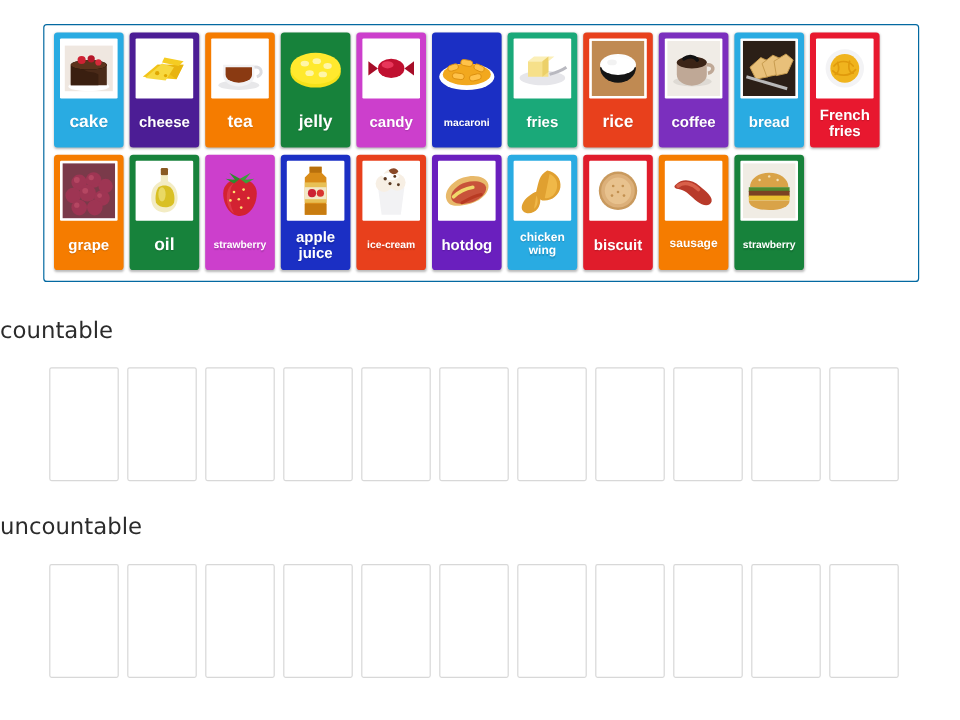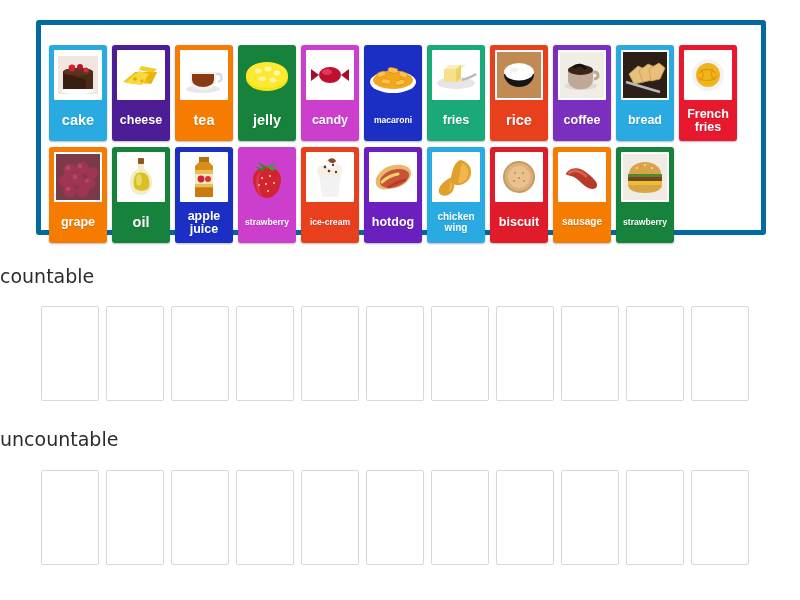--- a/index.html
+++ b/index.html
@@ -20,23 +20,23 @@
   }
 
   
   .tray {
     position: absolute;
     left: 36px;
     top: 20px;
     width: 730px;
     height: 215px;
     background: #ffffff;
-    border: 5px solid #0369a1;
+    border: 1px solid #0369a1;
     border-radius: 3px;
-    padding: 20px 5px;
+    padding: 6px 5px;
   }
   .tray-row {
     display: flex;
     justify-content: flex-start;
     align-items: flex-start;
     height: 100px;
     padding-left: 3px;
   }
   .tray-row.row2 { margin-top: 2px; }
 
@@ -317,54 +317,54 @@
             <svg width="44" height="46" viewBox="0 0 44 46">
               <rect width="44" height="46" fill="#fff"></rect>
               <rect x="19" y="4" width="6" height="6" fill="#8a5a22" rx="1"></rect>
               <path d="M19 10h6v5c6 3 8 8 8 14s-4 12-11 12-11-5-11-12 2-11 8-14z" fill="#e8d98a" opacity="0.5"></path>
               <path d="M17 20c3-2 7-2 10 0 3 3 4 8 3 13-2 5-12 5-15 0-1-5 0-10 2-13z" fill="#d9c024"></path>
               <ellipse cx="20" cy="26" rx="3" ry="6" fill="#f0e480" opacity="0.7"></ellipse>
             </svg>
           </div>
           <div class="card-label s-lg">oil</div>
         </div>
-        <div class="card" style="background: rgb(27, 47, 196);">
-          <div class="card-img" style="background: rgb(255, 255, 255);">
-            <svg width="44" height="46" viewBox="0 0 44 46">
-              <rect width="44" height="46" fill="#fff"></rect>
-              <path d="M17 3h10v5l4 4v31H13V12l4-4z" fill="#d98c18"></path>
-              <path d="M17 3h10v5H17z" fill="#b8700c"></path>
-              <rect x="13" y="16" width="18" height="17" fill="#e8c055"></rect>
-              <rect x="13" y="20" width="18" height="10" fill="#f2e8c8"></rect>
-              <circle cx="19" cy="25" r="3.4" fill="#cc2233"></circle>
-              <circle cx="26" cy="25" r="3" fill="#d9342f"></circle>
-              <path d="M13 34h18v9H13z" fill="#c87c10"></path>
-            </svg>
-          </div>
-          <div class="card-label s-md">apple juice</div>
-        </div>
         <div class="card" style="background: rgb(204, 63, 204);">
           <div class="card-img nobg">
             <svg width="44" height="46" viewBox="0 0 44 46">
               <path d="M22 44c-8 0-14-9-14-19 0-7 6-12 14-12s14 5 14 12c0 10-6 19-14 19z" fill="#d32232"></path>
               <path d="M18 16c-5 2-7 7-7 12 0 6 2 11 6 14-3-6-4-12-3-18 0-4 2-7 4-8z" fill="#e8485a" opacity="0.6"></path>
               <path d="M22 13l-9-5 5 6-8-1 7 4z" fill="#2e8b2e"></path>
               <path d="M22 13l9-5-5 6 8-1-7 4z" fill="#3aa03a"></path>
               <g fill="#ffe070">
                 <circle cx="17" cy="24" r="1.1"></circle>
                 <circle cx="25" cy="22" r="1.1"></circle>
                 <circle cx="21" cy="30" r="1.1"></circle>
                 <circle cx="29" cy="29" r="1.1"></circle>
                 <circle cx="14" cy="31" r="1.1"></circle>
                 <circle cx="23" cy="37" r="1.1"></circle>
               </g>
             </svg>
           </div>
           <div class="card-label s-xs">strawberry</div>
         </div>
+        <div class="card" style="background: rgb(27, 47, 196);">
+          <div class="card-img" style="background: rgb(255, 255, 255);">
+            <svg width="44" height="46" viewBox="0 0 44 46">
+              <rect width="44" height="46" fill="#fff"></rect>
+              <path d="M17 3h10v5l4 4v31H13V12l4-4z" fill="#d98c18"></path>
+              <path d="M17 3h10v5H17z" fill="#b8700c"></path>
+              <rect x="13" y="16" width="18" height="17" fill="#e8c055"></rect>
+              <rect x="13" y="20" width="18" height="10" fill="#f2e8c8"></rect>
+              <circle cx="19" cy="25" r="3.4" fill="#cc2233"></circle>
+              <circle cx="26" cy="25" r="3" fill="#d9342f"></circle>
+              <path d="M13 34h18v9H13z" fill="#c87c10"></path>
+            </svg>
+          </div>
+          <div class="card-label s-md">apple juice</div>
+        </div>
         <div class="card" style="background: rgb(232, 64, 28);">
           <div class="card-img" style="background: rgb(255, 255, 255);">
             <svg width="44" height="46" viewBox="0 0 44 46">
               <rect width="44" height="46" fill="#fff"></rect>
               <path d="M11 20h22l-3 23H14z" fill="#f2f2f4"></path>
               <g fill="#f7efe4">
                 <circle cx="16" cy="17" r="7"></circle>
                 <circle cx="27" cy="16" r="7"></circle>
                 <circle cx="22" cy="12" r="7"></circle>
               </g>

